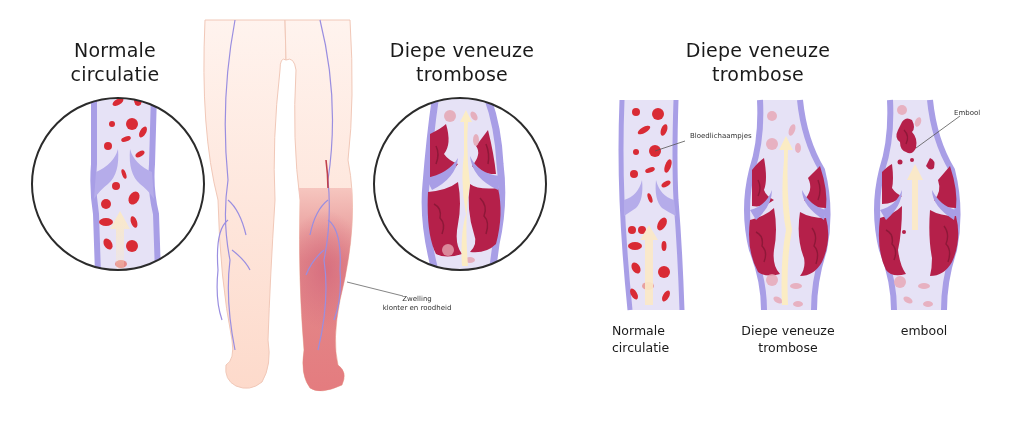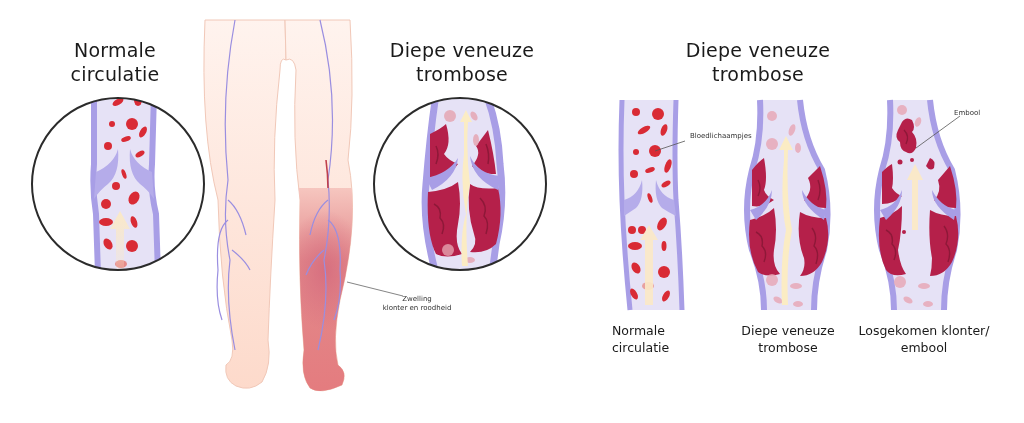--- a/index.html
+++ b/index.html
@@ -261,15 +261,14 @@
 
 <div class="caption" style="left:612px; top:322px; width:80px; text-align:left;">
   <div>Normale</div>
   <div>circulatie</div>
 </div>
 <div class="caption" style="left:718px; top:322px; width:140px;">
   <div>Diepe veneuze</div>
   <div>trombose</div>
 </div>
 <div class="caption" style="left:846px; top:322px; width:156px;">
-  <div>Losgekomen klonter/</div>
   <div>embool</div>
 </div>
 
 </body></html>

